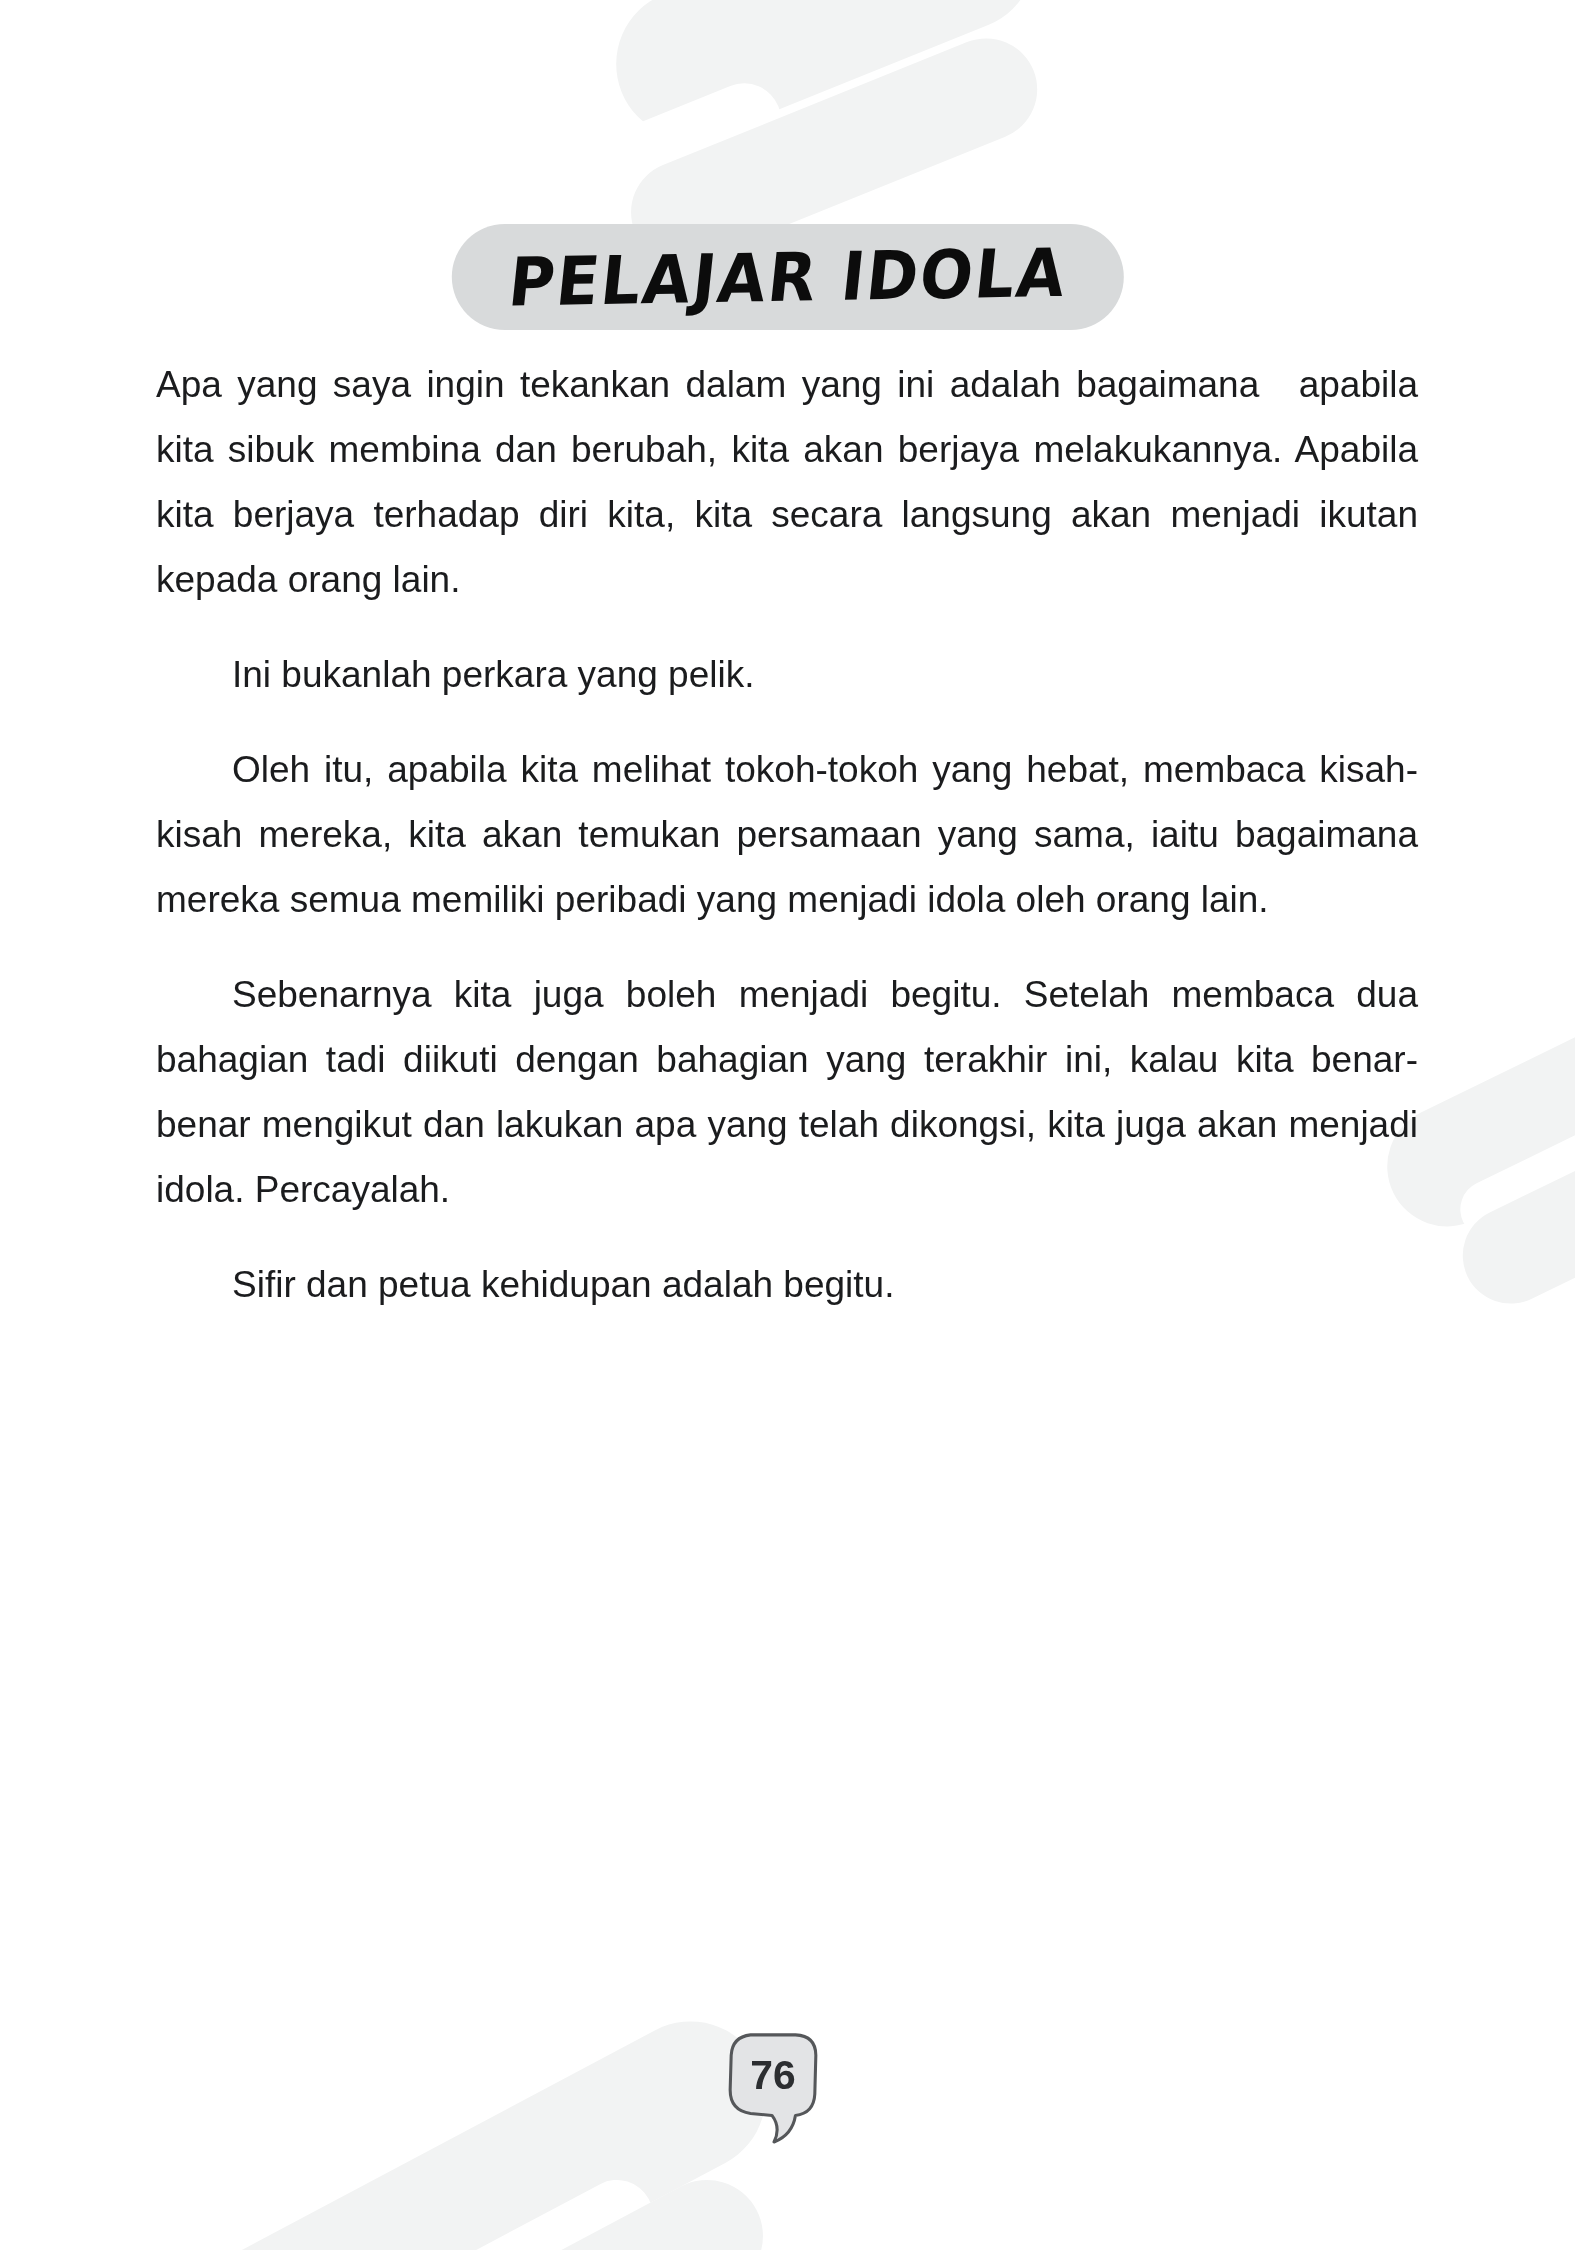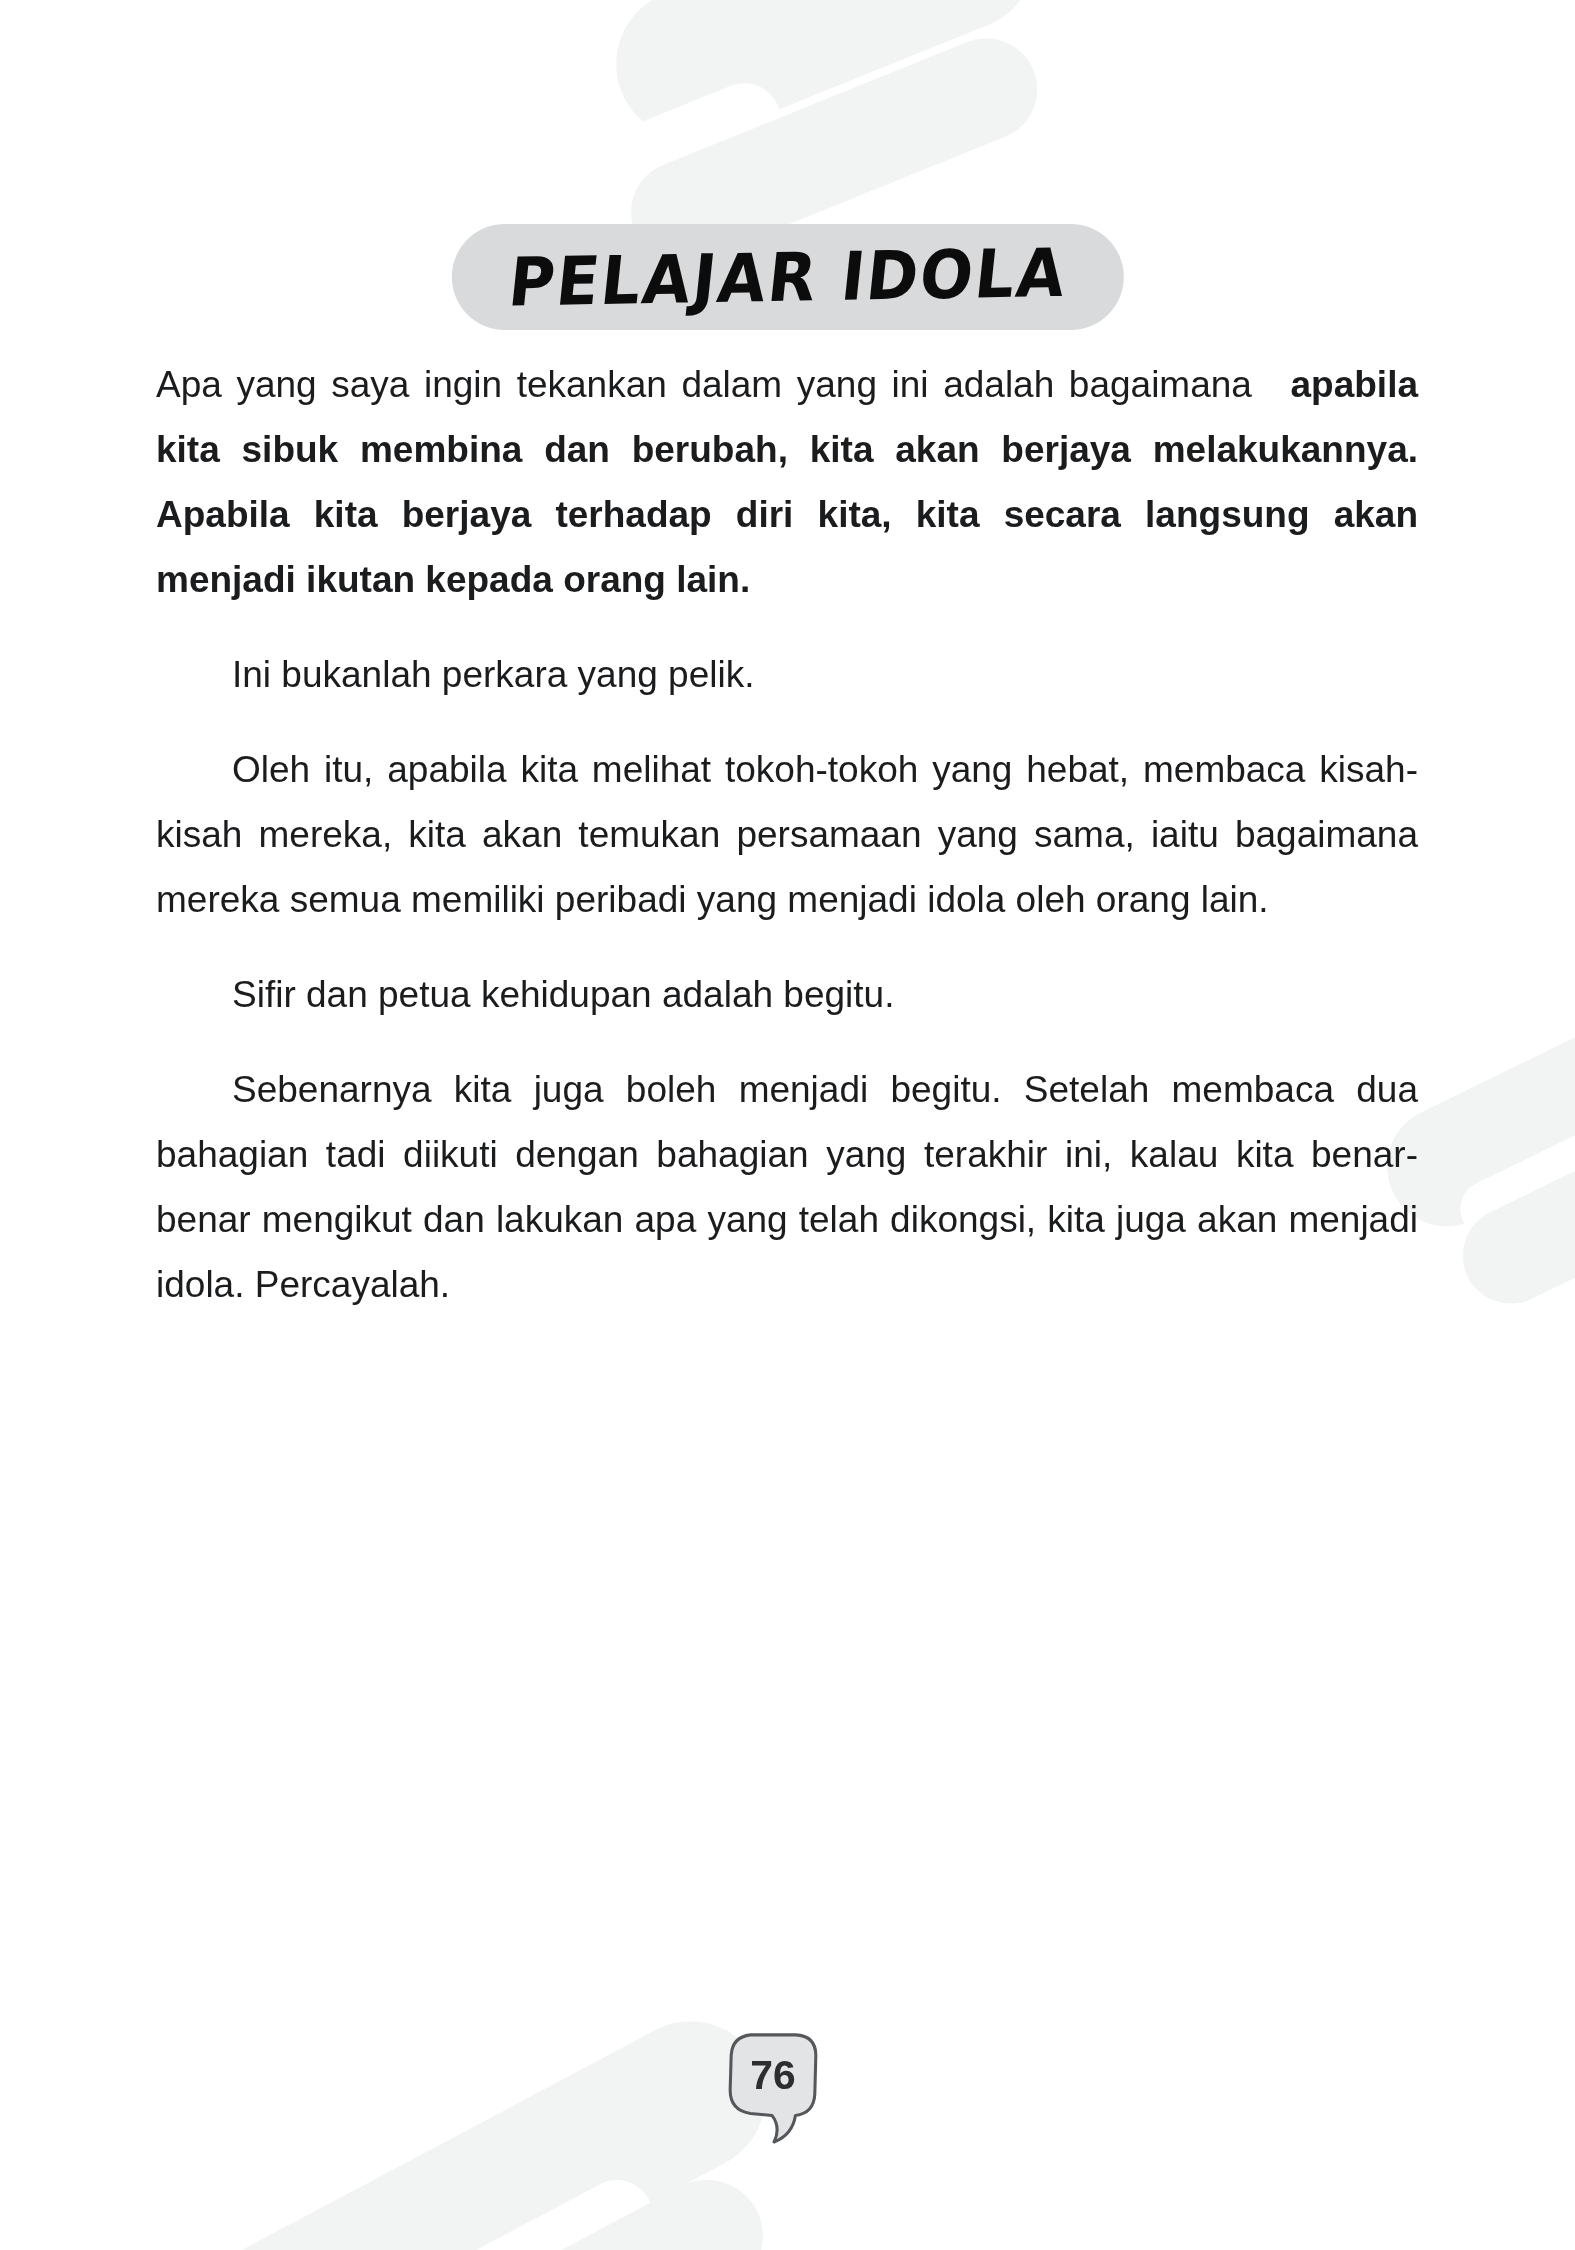--- a/index.html
+++ b/index.html
@@ -75,21 +75,21 @@
     top:352px;
     width:1262px;
     color:var(--body-text);
     font-size:37px;
     line-height:65px;
     text-align:justify;
   }
   .body-text p.para{margin-bottom:30px;}
   .body-text p.para.indent{text-indent:76px;}
   .seg-regular{font-weight:400;}
-  .seg-bold{font-weight:700;margin-left:24px;}
+  .seg-bold{font-weight:400;margin-left:24px;}
   .seg-italic{font-style:italic;}
 
   
   .page-bubble{
     position:absolute;
     z-index:2;
     left:722px;
     top:2028px;
     width:102px;
     height:130px;
@@ -130,22 +130,22 @@
   </div>
 
   <div class="title-pill">
     <span class="title-text">PELAJAR IDOLA</span>
   </div>
 
   <div class="body-text">
       <p class="para"><span class="seg-regular">Apa yang saya ingin tekankan dalam yang ini adalah bagaimana </span><span class="seg-bold">apabila kita sibuk membina dan berubah, kita akan berjaya melakukannya. Apabila kita berjaya terhadap diri kita, kita secara langsung akan menjadi ikutan kepada orang lain.</span></p>
       <p class="para indent"><span class="seg-regular">Ini bukanlah perkara yang pelik.</span></p>
       <p class="para indent"><span class="seg-regular">Oleh itu, apabila kita melihat tokoh-tokoh yang hebat, membaca kisah-kisah mereka, kita akan temukan persamaan yang sama, iaitu bagaimana mereka semua memiliki peribadi yang menjadi idola oleh orang lain.</span></p>
+      <p class="para indent"><span class="seg-regular">Sebenarnya kita juga boleh menjadi begitu. Setelah membaca dua bahagian tadi diikuti dengan bahagian yang terakhir ini, kalau kita benar-benar mengikut dan lakukan apa yang telah dikongsi, kita juga akan menjadi idola. Percayalah.</span></p>
       <p class="para indent"><span class="seg-regular">Sifir dan petua kehidupan adalah begitu.</span></p>
-      <p class="para indent"><span class="seg-regular">Sebenarnya kita juga boleh menjadi begitu. Setelah membaca dua bahagian tadi diikuti dengan bahagian yang terakhir ini, kalau kita benar-benar mengikut dan lakukan apa yang telah dikongsi, kita juga akan menjadi idola. Percayalah.</span></p>
     </div>
 
   <svg class="page-bubble" viewBox="0 0 100 126">
     <path class="bubble-body" d="M 28 6
          Q 10 8 9 26
          L 8 60
          Q 8 80 28 83
          L 49 85
          Q 58 97 51 111
          Q 69 104 72 85

